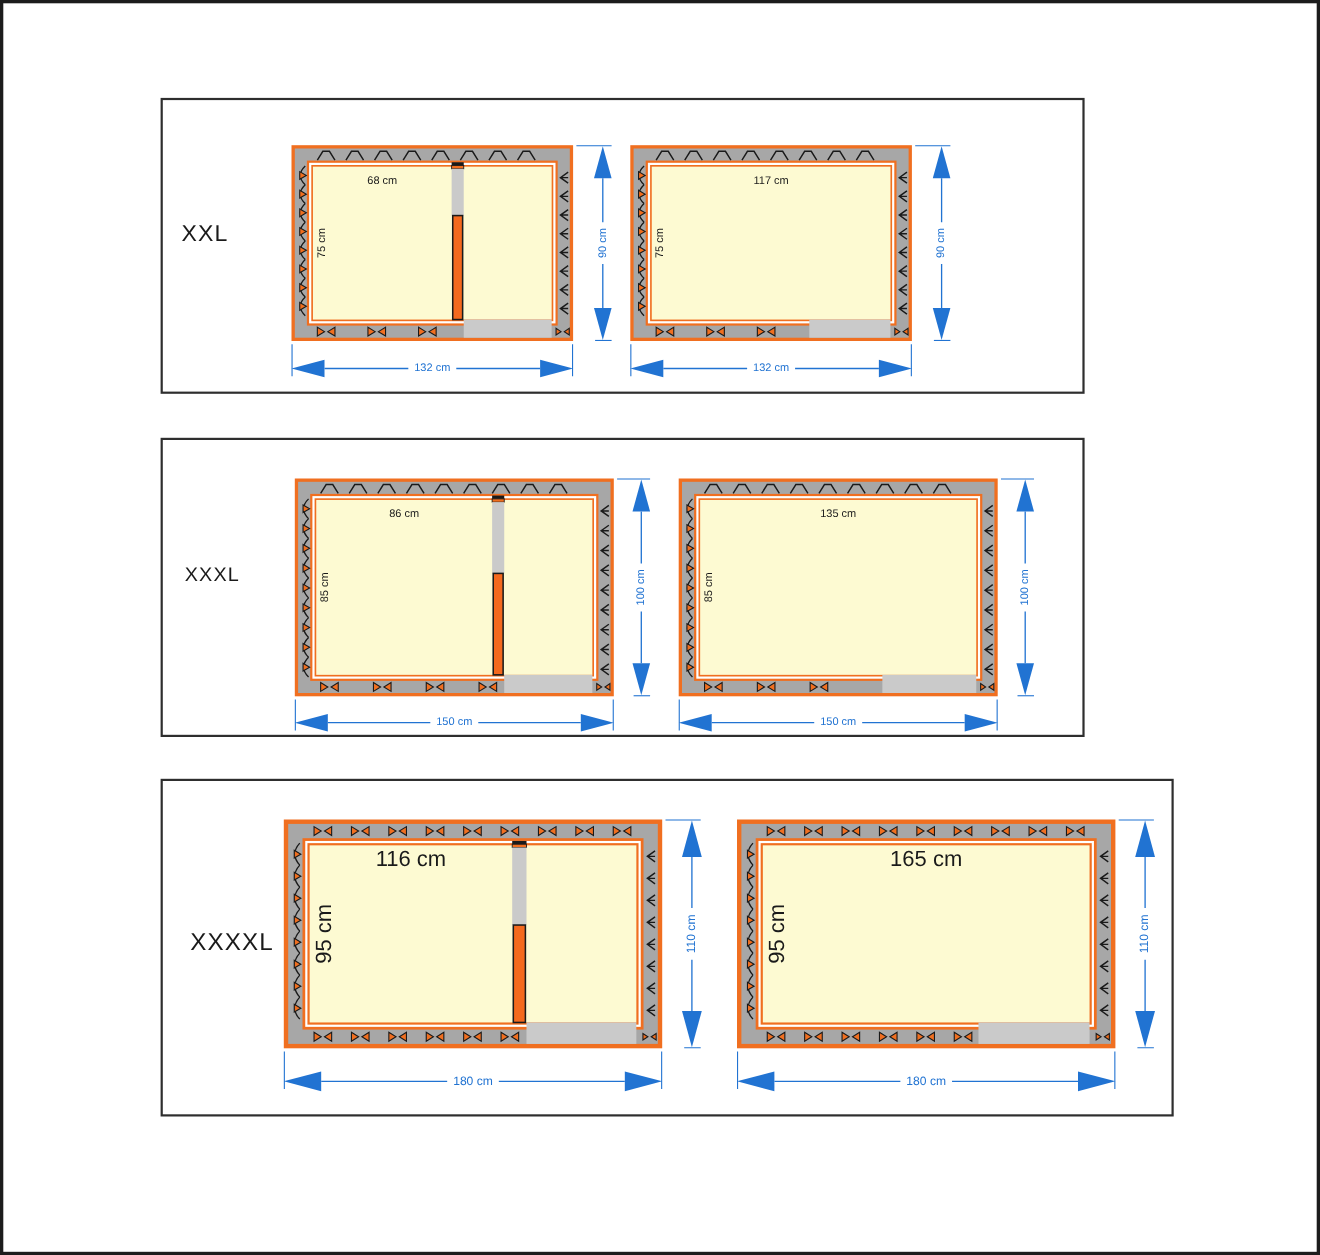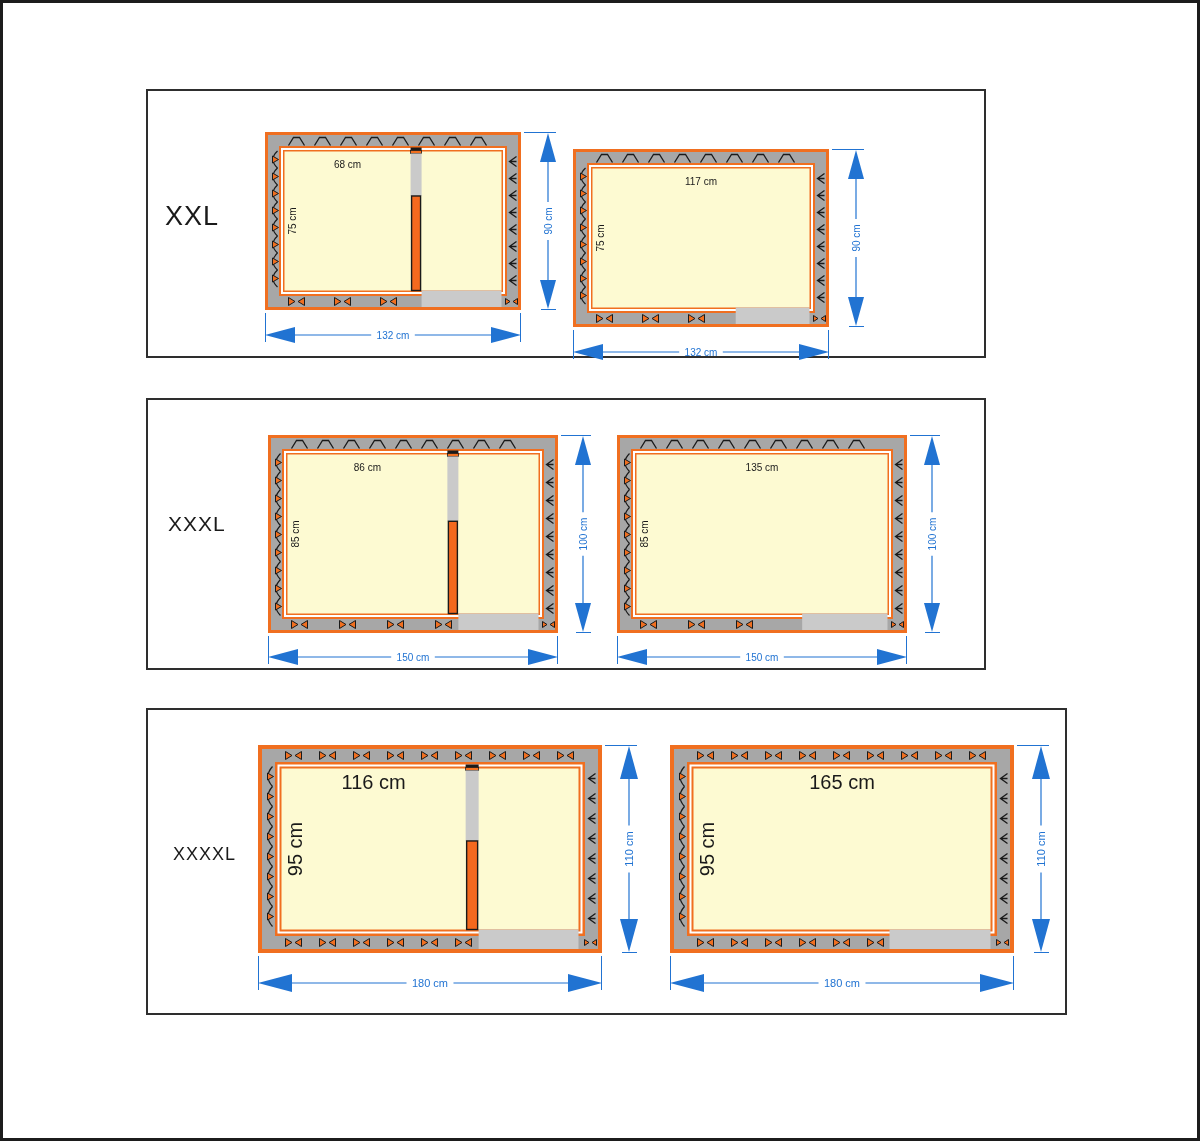--- a/index.html
+++ b/index.html
@@ -26,21 +26,21 @@
   }
   .diagram{position:absolute;}
   .diagram svg{display:block;overflow:visible;}
 </style>
 </head>
 <body>
 
 <div id="canvas" style="background: rgb(255, 255, 255); border-color: rgb(28, 28, 28);">
 
   <section class="panel" id="panel-0" style="left: 143px; top: 86px; width: 840px; height: 269px; border-color: rgb(46, 46, 46);">
-    <div class="size-label" id="lab-0" style="left: 17px; top: 110px; font-size: 27px;">XXL</div>
+    <div class="size-label" id="lab-0" style="left: 17px; top: 110px; font-size: 21px;">XXL</div>
     <div class="diagram" id="d-0-0" style="left: 117px; top: 41px;">
         <svg width="326" height="233" viewBox="0 0 326 233" xmlns="http://www.w3.org/2000/svg">
           <rect x="0" y="0" width="256" height="178" fill="#f06f20"></rect>
           <rect x="3" y="3" width="250" height="172" fill="#a7a7a7"></rect>
           <rect x="14" y="14" width="228" height="150" fill="#f06f20"></rect>
           <rect x="16" y="16" width="224" height="146" fill="#ffffff"></rect>
           <rect x="18" y="18" width="220" height="142" fill="#f06f20"></rect>
           <rect x="19.5" y="19.5" width="217" height="139" fill="#fdfad2"></rect>
           <g>
             <rect x="156.577" y="158.5" width="79.923" height="16.5" fill="#cacaca"></rect>
@@ -114,21 +114,21 @@
             <line x1="259" y1="0.5" x2="291" y2="0.5" stroke="#2173d2" stroke-width="1"></line>
             <line x1="276" y1="177.5" x2="291" y2="177.5" stroke="#2173d2" stroke-width="1"></line>
             <polygon points="283,1 275,30 291,30" fill="#2173d2"></polygon>
             <polygon points="283,177 275,148 291,148" fill="#2173d2"></polygon>
             <line x1="283" y1="30" x2="283" y2="70" stroke="#2173d2" stroke-width="1.2"></line>
             <line x1="283" y1="108" x2="283" y2="148" stroke="#2173d2" stroke-width="1.2"></line>
             <text transform="translate(283 89) rotate(-90)" font-size="10" fill="#2173d2" text-anchor="middle" dominant-baseline="central" font-family="Liberation Sans, sans-serif">90 cm</text>
           </g>
         </svg>
       </div>
-    <div class="diagram" id="d-0-1" style="left: 425px; top: 58px;">
+    <div class="diagram" id="d-0-1" style="left: 425px; top: 41px;">
         <svg width="326" height="233" viewBox="0 0 326 233" xmlns="http://www.w3.org/2000/svg">
           <rect x="0" y="0" width="256" height="178" fill="#f06f20"></rect>
           <rect x="3" y="3" width="250" height="172" fill="#a7a7a7"></rect>
           <rect x="14" y="14" width="228" height="150" fill="#f06f20"></rect>
           <rect x="16" y="16" width="224" height="146" fill="#ffffff"></rect>
           <rect x="18" y="18" width="220" height="142" fill="#f06f20"></rect>
           <rect x="19.5" y="19.5" width="217" height="139" fill="#fdfad2"></rect>
           <g>
             <rect x="162.72" y="158.5" width="73.78" height="16.5" fill="#cacaca"></rect>
           </g>
@@ -198,21 +198,21 @@
             <polygon points="283,177 275,148 291,148" fill="#2173d2"></polygon>
             <line x1="283" y1="30" x2="283" y2="70" stroke="#2173d2" stroke-width="1.2"></line>
             <line x1="283" y1="108" x2="283" y2="148" stroke="#2173d2" stroke-width="1.2"></line>
             <text transform="translate(283 89) rotate(-90)" font-size="10" fill="#2173d2" text-anchor="middle" dominant-baseline="central" font-family="Liberation Sans, sans-serif">90 cm</text>
           </g>
         </svg>
       </div>
   </section>
 
   <section class="panel" id="panel-1" style="left: 143px; top: 395px; width: 840px; height: 272px; border-color: rgb(46, 46, 46);">
-    <div class="size-label" id="lab-1" style="left: 20px; top: 112px; font-size: 21px;">XXXL</div>
+    <div class="size-label" id="lab-1" style="left: 20px; top: 112px; font-size: 18px;">XXXL</div>
     <div class="diagram" id="d-1-0" style="left: 120px; top: 35px; text-decoration: underline;">
         <svg width="360" height="253" viewBox="0 0 360 253" xmlns="http://www.w3.org/2000/svg">
           <rect x="0" y="0" width="290" height="198" fill="#f06f20"></rect>
           <rect x="3" y="3" width="284" height="192" fill="#a7a7a7"></rect>
           <rect x="14" y="14" width="262" height="170" fill="#f06f20"></rect>
           <rect x="16" y="16" width="258" height="166" fill="#ffffff"></rect>
           <rect x="18" y="18" width="254" height="162" fill="#f06f20"></rect>
           <rect x="19.5" y="19.5" width="251" height="159" fill="#fdfad2"></rect>
           <g>
             <rect x="190.387" y="178.5" width="80.113" height="16.5" fill="#cacaca"></rect>
@@ -380,21 +380,21 @@
             <polygon points="315,197 307,168 323,168" fill="#2173d2"></polygon>
             <line x1="315" y1="30" x2="315" y2="77.2" stroke="#2173d2" stroke-width="1.2"></line>
             <line x1="315" y1="120.8" x2="315" y2="168" stroke="#2173d2" stroke-width="1.2"></line>
             <text transform="translate(315 99) rotate(-90)" font-size="10" fill="#2173d2" text-anchor="middle" dominant-baseline="central" font-family="Liberation Sans, sans-serif">100 cm</text>
           </g>
         </svg>
       </div>
   </section>
 
   <section class="panel" id="panel-2" style="left: 143px; top: 705px; width: 921px; height: 307px; border-color: rgb(46, 46, 46);">
-    <div class="size-label" id="lab-2" style="left: 25px; top: 134px; font-size: 18px;">XXXXL</div>
+    <div class="size-label" id="lab-2" style="left: 25px; top: 134px; font-size: 22px;">XXXXL</div>
     <div class="diagram" id="d-2-0" style="left: 110px; top: 35px; text-decoration: underline;">
         <svg width="414" height="263" viewBox="0 0 414 263" xmlns="http://www.w3.org/2000/svg">
           <rect x="0" y="0" width="344" height="208" fill="#f06f20"></rect>
           <rect x="4" y="4" width="336" height="200" fill="#a7a7a7"></rect>
           <rect x="17" y="17" width="310" height="174" fill="#f06f20"></rect>
           <rect x="19.5" y="19.5" width="305" height="169" fill="#ffffff"></rect>
           <rect x="21.5" y="21.5" width="301" height="165" fill="#f06f20"></rect>
           <rect x="23.5" y="23.5" width="297" height="161" fill="#fdfad2"></rect>
           <g>
             <rect x="220.64" y="184.5" width="99.86000000000001" height="19.5" fill="#cacaca"></rect>

